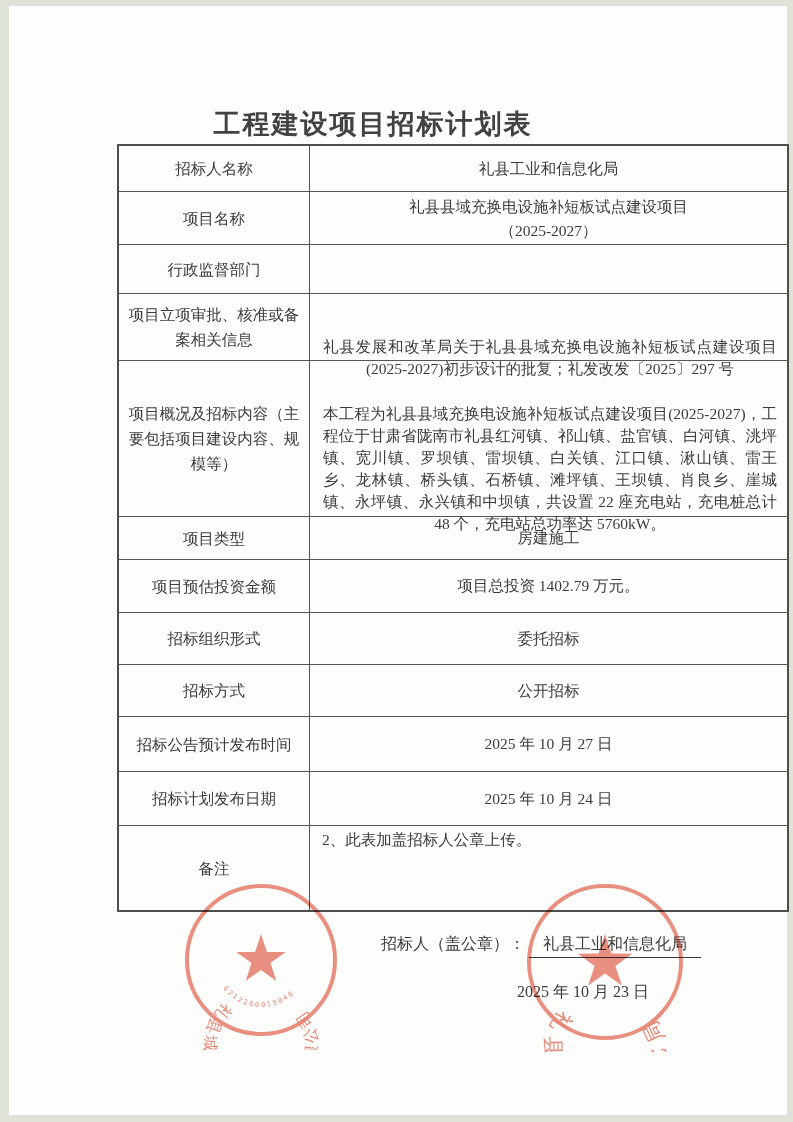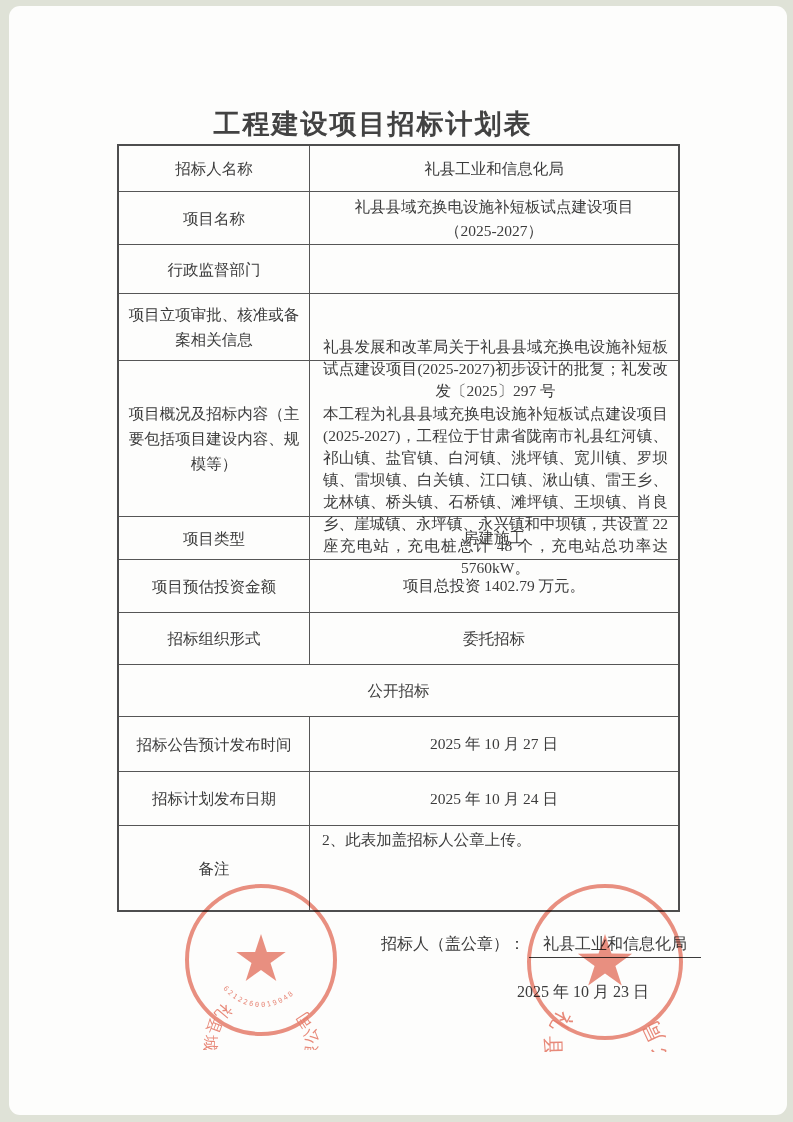--- a/index.html
+++ b/index.html
@@ -12,35 +12,34 @@
   }
   .scan-edge {
     position: absolute; inset: 0;
     background: #dfe2d7;
   }
   .page {
     position: absolute;
     left: 9px; top: 6px; right: 6px; bottom: 7px;
     background: #fdfdfc;
     color: #3b3b3b;
-    border-radius: 11px;
   }
   .title {
     position: absolute;
     left: 108px; width: 512px; top: 100px;
     text-align: center;
     font-size: 27px;
     font-weight: bold;
     letter-spacing: 2px;
     color: #424242;
   }
   .btable {
     position: absolute;
     left: 108px; top: 138px;
-    width: 563px;
+    width: 672px;
     border: 2px solid #4e4e4e;
     background: transparent;
   }
   .t-row {
     display: flex;
     border-bottom: 1.6px solid #565656;
   }
   .t-row:last-child { border-bottom: none; }
   .t-label {
     width: 191px;
@@ -165,20 +164,21 @@
       <div class="t-label">项目预估投资金额</div>
       <div class="t-value">项目总投资 1402.79 万元。</div>
     </div>
 
     <div class="t-row r8">
       <div class="t-label">招标组织形式</div>
       <div class="t-value">委托招标</div>
     </div>
 
     <div class="t-row r9">
+      <div class="t-label">招标方式</div>
       <div class="t-value">公开招标</div>
     </div>
 
     <div class="t-row r10">
       <div class="t-label">招标公告预计发布时间</div>
       <div class="t-value">2025 年 10 月 27 日</div>
     </div>
 
     <div class="t-row r11">
       <div class="t-label">招标计划发布日期</div>

